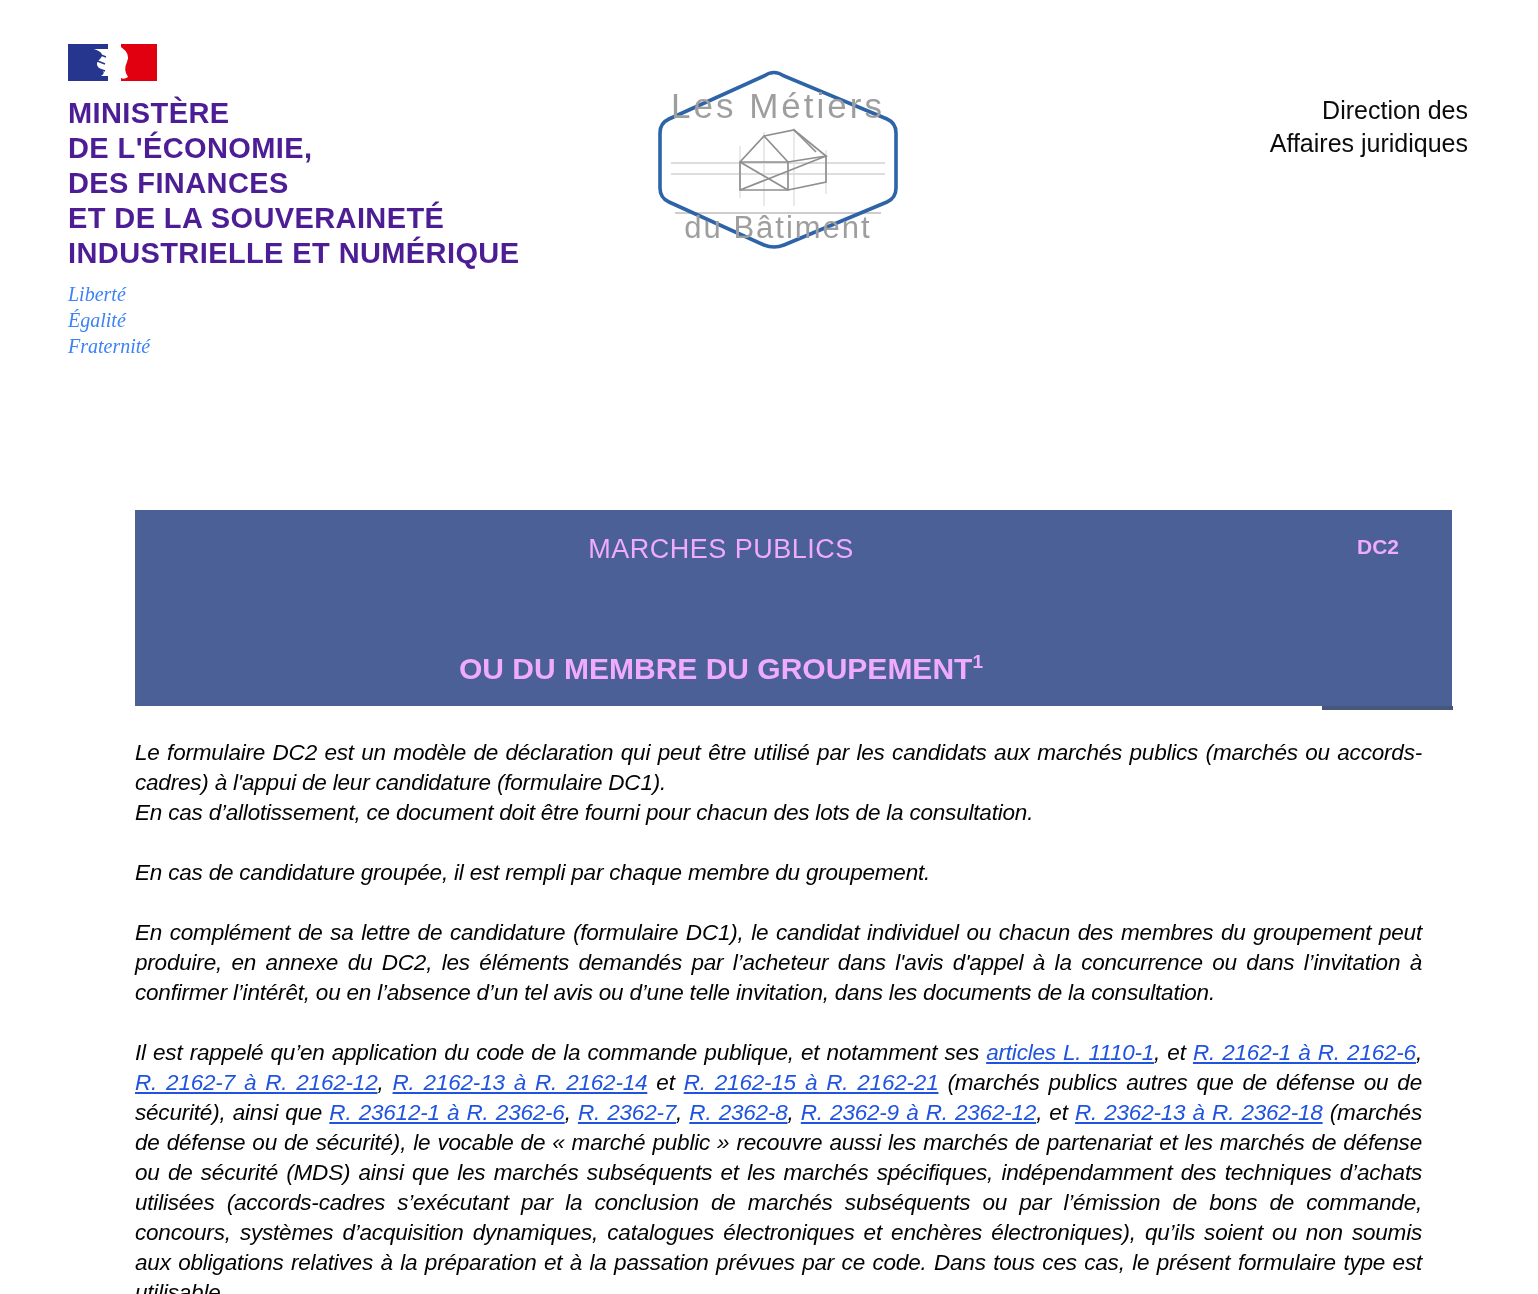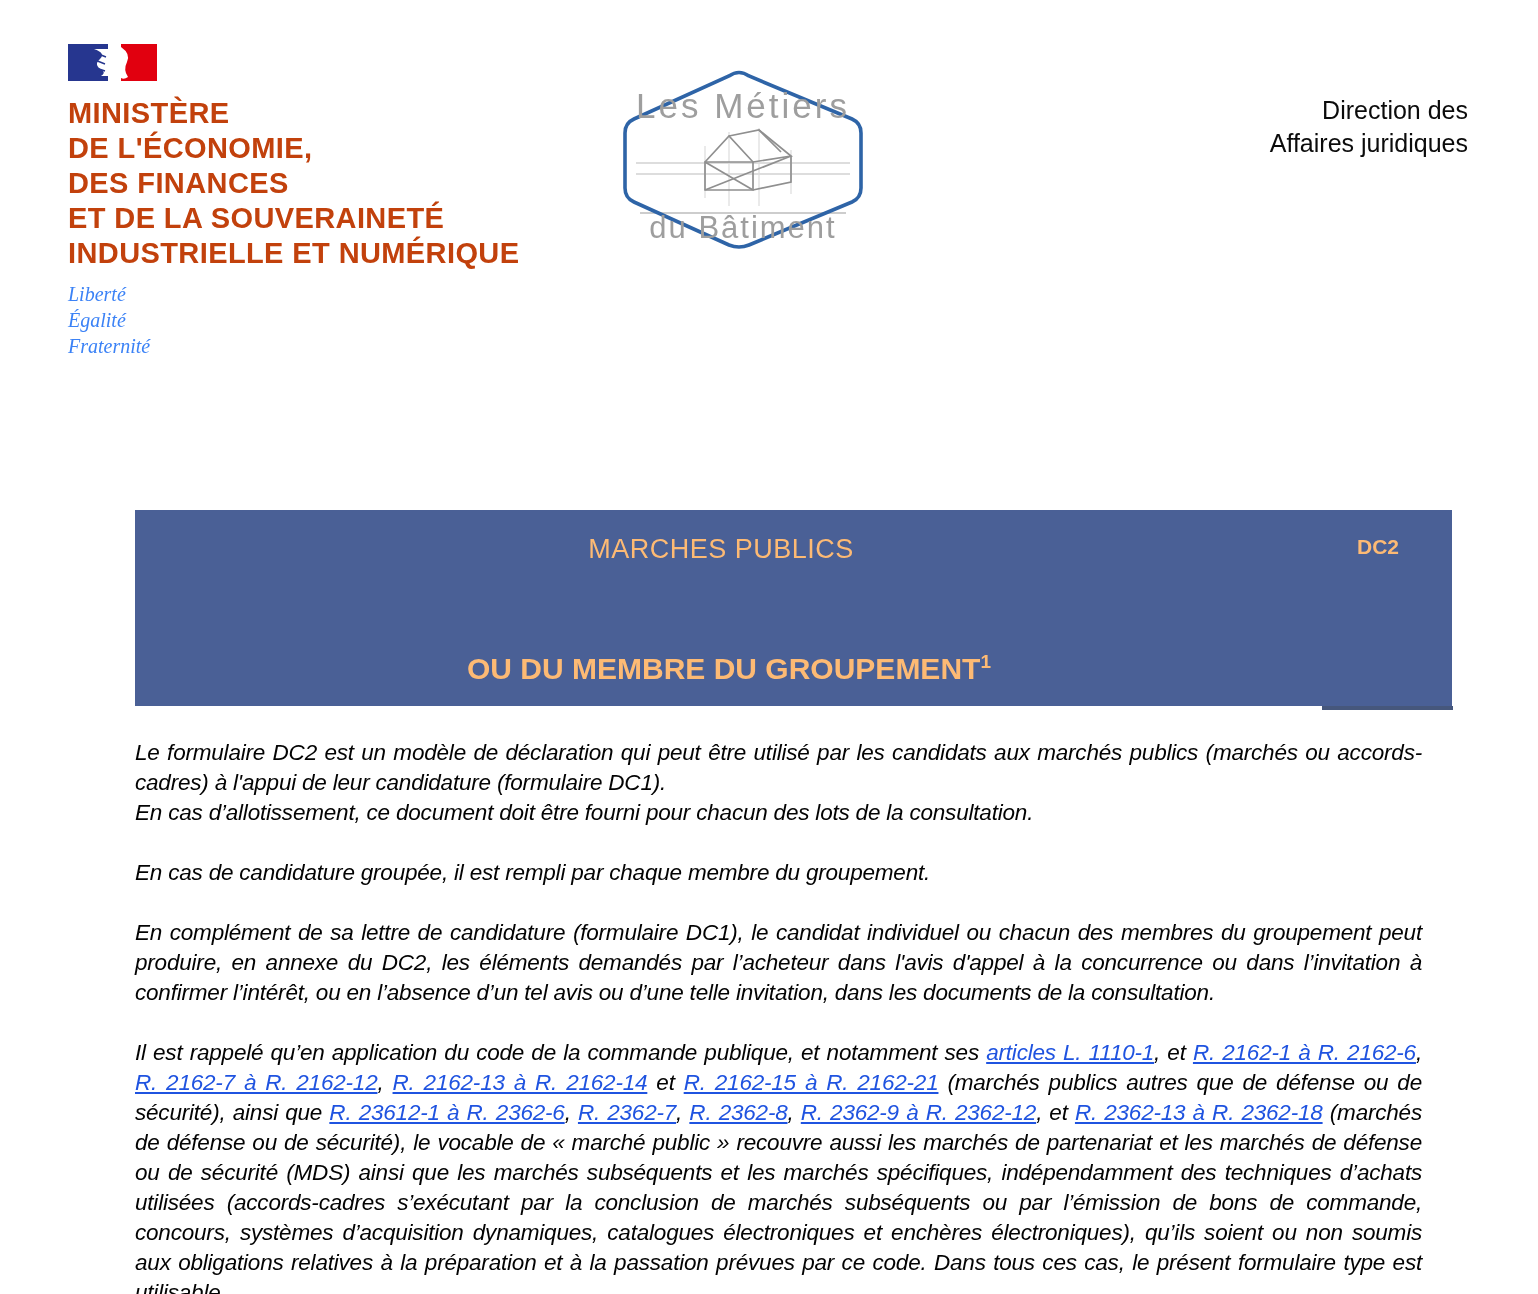--- a/index.html
+++ b/index.html
@@ -3,29 +3,29 @@
 <meta charset="utf-8">
 <style>
   html,body{margin:0;padding:0;}
   body{
     width:1538px;height:1294px;position:relative;background:#ffffff;
     font-family:"Liberation Sans",sans-serif;color:#000;overflow:hidden;
   }
   
   .gov-block{position:absolute;left:68px;top:44px;width:540px;}
   .gov-flag{display:block;margin-bottom:12px;}
-  .gov-title{font-weight:700;font-size:29px;line-height:35px;letter-spacing:.4px;color:#c2410c;}
+  .gov-title{font-weight:700;font-size:29px;line-height:35px;letter-spacing:.4px;color:#4c1d95;}
   .gov-motto{margin-top:10px;font-family:"Liberation Serif",serif;font-style:italic;font-size:20px;line-height:26px;color:#3b82f6;}
-  .org-logo{position:absolute;left:618px;top:66px;}
+  .org-logo{position:absolute;left:653px;top:66px;}
   .direction{position:absolute;right:70px;top:94px;text-align:right;font-size:25px;line-height:33px;color:#0b0b0b;}
   
-  .banner{position:absolute;left:135px;top:510px;width:1317px;height:196px;background:#4a6096;color:#fdba74;}
+  .banner{position:absolute;left:135px;top:510px;width:1317px;height:196px;background:#4a6096;color:#f0abfc;}
   .banner-kicker{position:absolute;left:0;top:24px;width:1172px;text-align:center;font-size:27px;font-weight:500;letter-spacing:.5px;}
   .banner-title1{position:absolute;left:0;top:81px;width:1172px;text-align:center;font-size:30px;font-weight:700;}
-  .banner-title2{position:absolute;left:0;top:141px;width:1172px;text-align:center;font-size:30px;font-weight:700;padding-left:8px;}
+  .banner-title2{position:absolute;left:0;top:141px;width:1172px;text-align:center;font-size:30px;font-weight:700;}
   .banner-title2 sup{font-size:19px;}
   .banner-code{position:absolute;right:0;top:25px;width:148px;text-align:center;font-size:21px;font-weight:700;}
   .banner-shadow{position:absolute;left:1187px;top:196px;width:131px;height:4px;background:#46577c;}
   
   .doc-body{
     position:absolute;left:135px;top:738px;width:1287px;
     font-style:italic;font-size:22.5px;line-height:30px;text-align:justify;color:#030303;
     letter-spacing:-.2px;
   }
   .doc-body p{margin:0 0 30px 0;}

